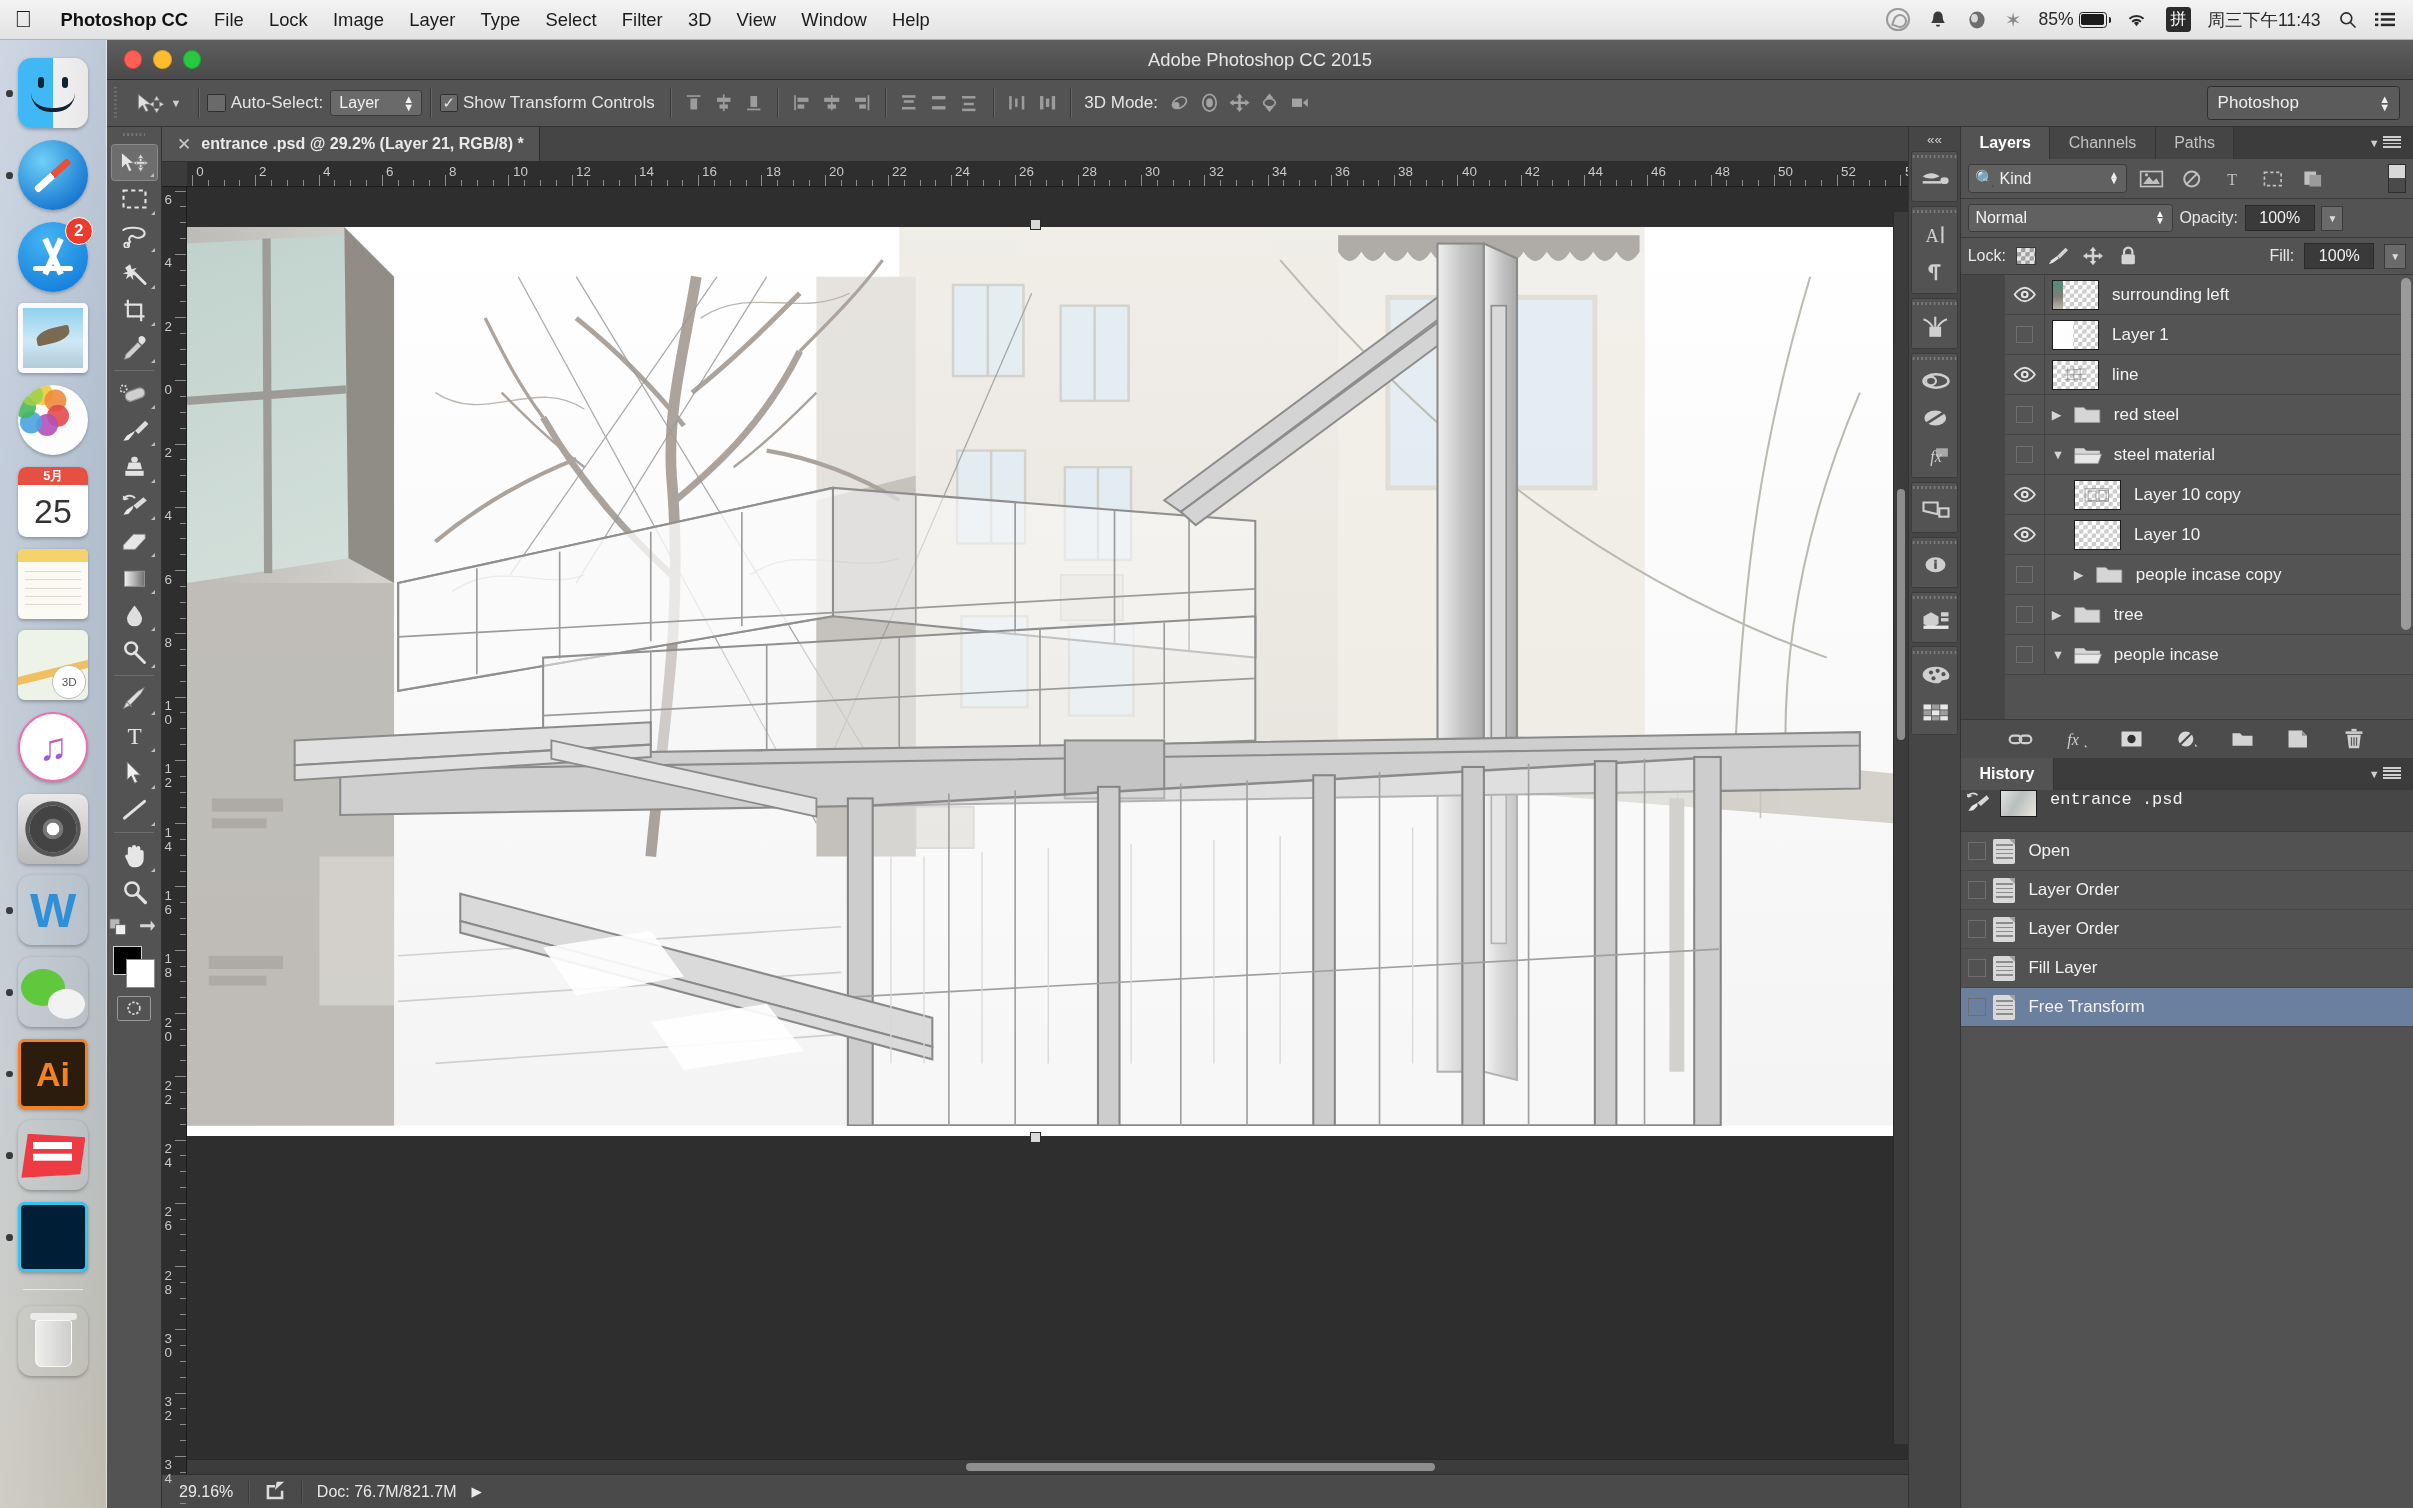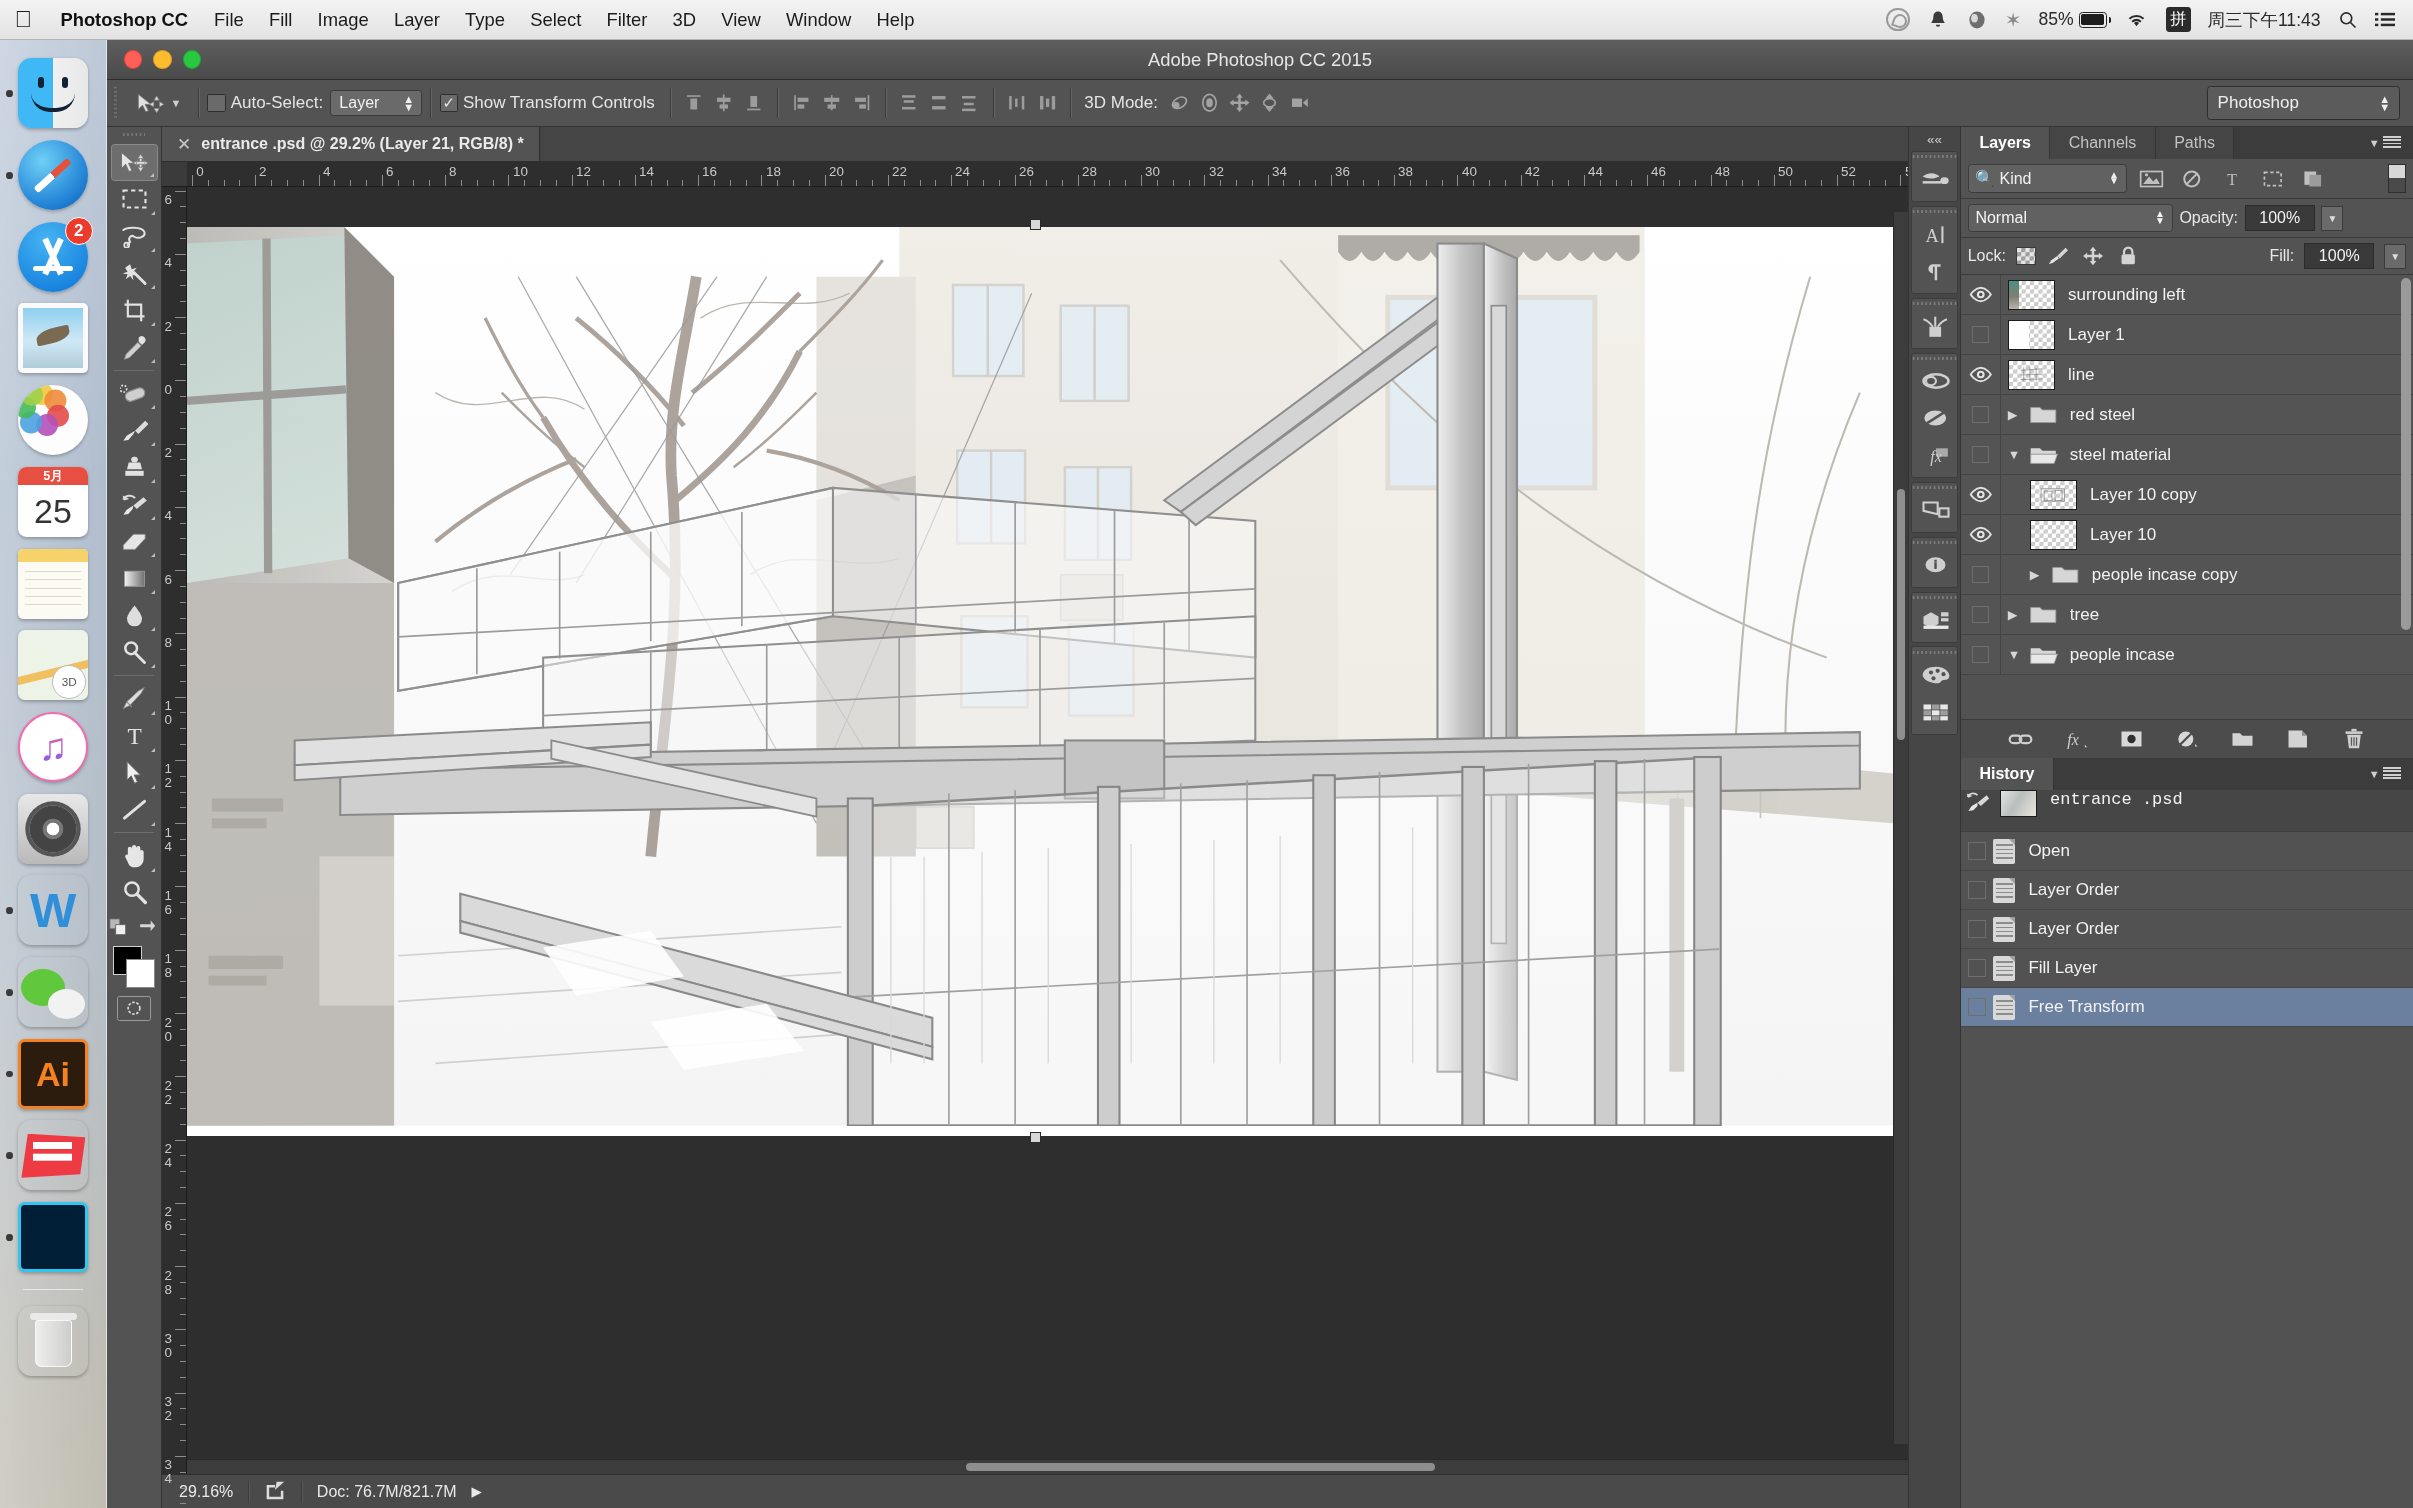--- a/index.html
+++ b/index.html
@@ -292,21 +292,21 @@
 </style>
 </head>
 <body>
 
 <div id="desktop"></div>
 
 <div id="menubar">
   <div class="mb-apple"></div>
   <div class="mb-app">Photoshop CC</div>
   <div class="mb-item">File</div>
-  <div class="mb-item">Fill</div>
+  <div class="mb-item">Lock</div>
   <div class="mb-item">Image</div>
   <div class="mb-item">Layer</div>
   <div class="mb-item">Type</div>
   <div class="mb-item">Select</div>
   <div class="mb-item">Filter</div>
   <div class="mb-item">3D</div>
   <div class="mb-item">View</div>
   <div class="mb-item">Window</div>
   <div class="mb-item">Help</div>
 
@@ -1607,21 +1607,21 @@
           <svg width="18.4" height="20" viewBox="0 0 22 24">
               <path d="M6 10 V7 a5 5 0 0 1 10 0 v3" fill="none" stroke="#d4d4d4" stroke-width="2.6"></path>
               <rect x="3" y="10" width="16" height="12" rx="2" fill="#d4d4d4"></rect>
             </svg>
         </span>
         <span class="lbl" style="margin-left:auto;">Fill:</span>
         <span class="numfield">100%</span>
         <span class="stepper">▼</span>
       </div>
 
-      <div id="layer-list" style="height:444px;">
+      <div id="layer-list" style="height:444px;margin-left:44px;">
         <div class="layer-row">
             <div class="eye-cell">
               <svg width="23.5" height="17" viewBox="0 0 28 20">
                 <path d="M14 2C7 2 2 10 2 10s5 8 12 8 12-8 12-8-5-8-12-8z" fill="none" stroke="#e2e2e2" stroke-width="2.2"></path>
                 <ellipse cx="14" cy="10" rx="4.6" ry="4.6" fill="#e2e2e2"></ellipse>
                 <ellipse cx="14" cy="10" rx="2" ry="2" fill="#4a4a4a"></ellipse>
               </svg>
             </div>
             <div style="display: flex; align-items: center; flex: 1 1 0%; min-width: 0px;">
               <span class="lthumb">

